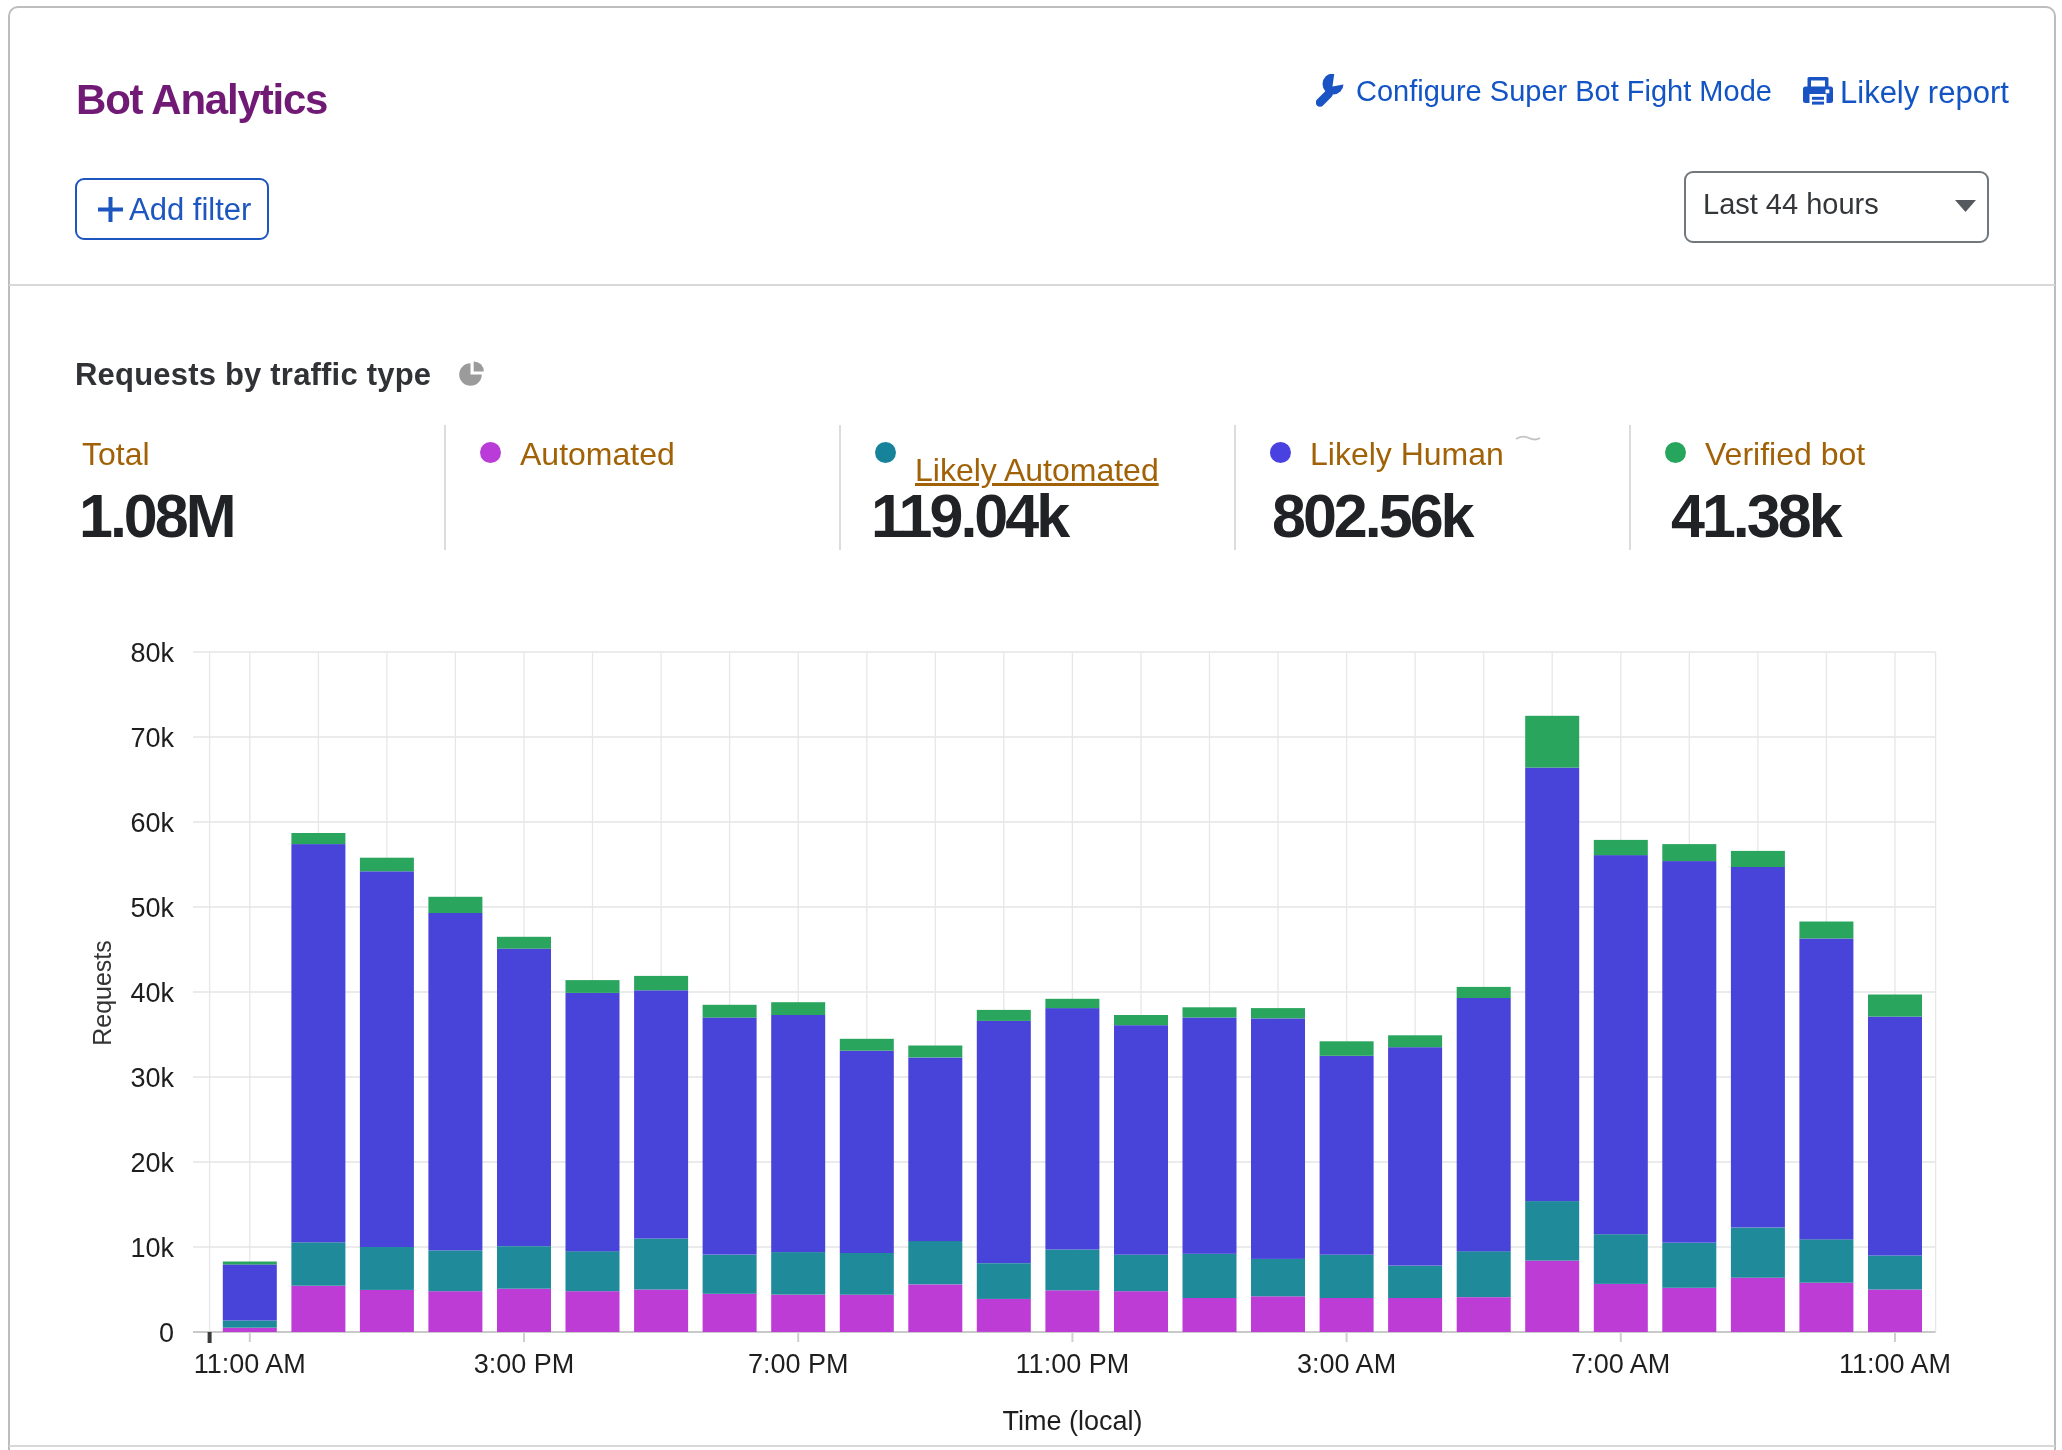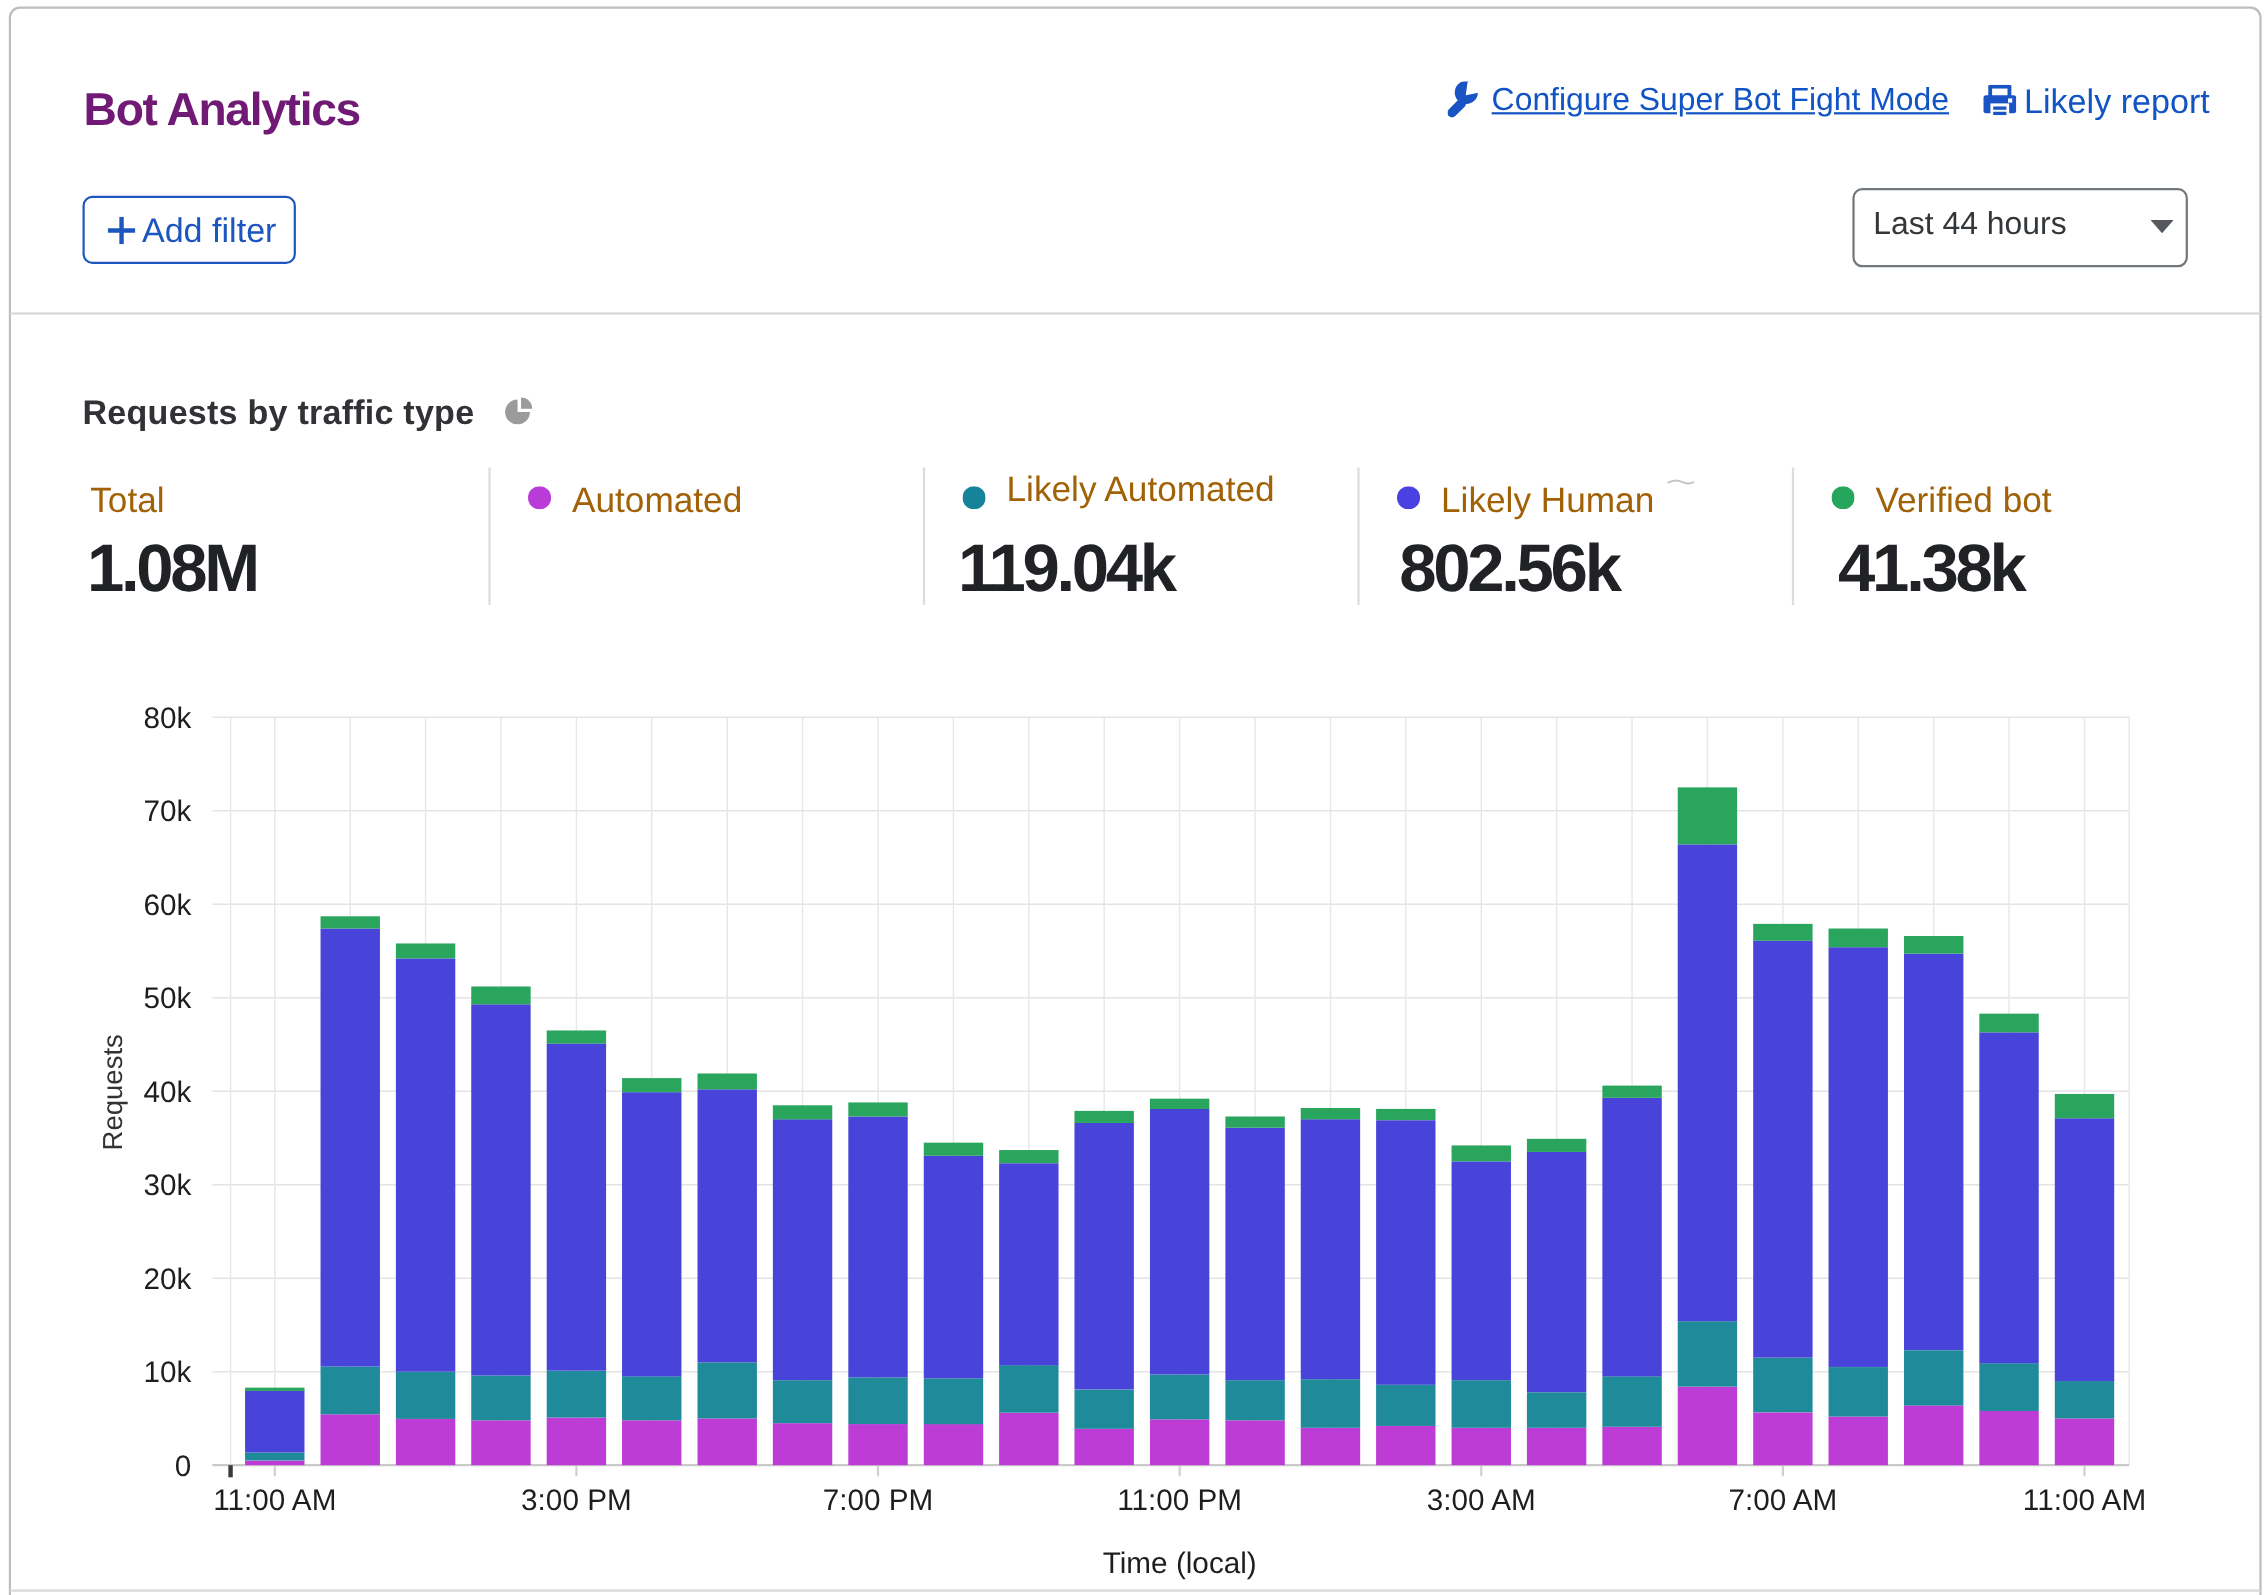--- a/index.html
+++ b/index.html
@@ -17,21 +17,21 @@
 <body>
 <div id="page">
   <div class="card"></div>
 
   <div class="abs title" style="left:76px; top:79px;">Bot Analytics</div>
   <svg class="abs" style="left:1316px; top:74px;" width="30" height="33" viewBox="0 0 30 33">
     <circle cx="17" cy="10" r="10.5" fill="#1a54c4"></circle>
     <line x1="4" y1="28.5" x2="12.5" y2="20" stroke="#1a54c4" stroke-width="8.5" stroke-linecap="round"></line>
     <path d="M16.5 12.5 L19.5 -9 L38 8.5 Z" fill="#ffffff"></path>
   </svg>
-  <div class="abs link" style="left:1356px; top:77px;text-decoration:underline;">Configure Super Bot Fight Mode</div>
+  <div class="abs link" style="left:1356px; top:77px;">Configure Super Bot Fight Mode</div>
   <svg class="abs" style="left:1803px; top:77px;" width="30" height="29" viewBox="0 0 30 29">
     <g fill="#1a54c4">
       <rect x="4.5" y="0" width="21" height="14" rx="1.5"></rect>
       <rect x="8" y="3.5" width="14" height="10.5" fill="#ffffff"></rect>
       <rect x="0" y="9.5" width="30" height="16.5" rx="2.5"></rect>
       <rect x="22.5" y="12.5" width="3.8" height="3.8" fill="#ffffff"></rect>
       <rect x="6.5" y="17" width="17" height="12" fill="#ffffff"></rect>
       <rect x="9" y="19.8" width="12" height="3"></rect>
       <rect x="9" y="24.6" width="12" height="3"></rect>
     </g>
@@ -65,21 +65,21 @@
   <div class="abs statval" style="left:79px; top:485.5px;">1.08M</div>
   <div class="vdiv" style="left:444px;"></div>
   <svg class="abs" style="left:480px; top:442px;" width="21" height="21">
       <circle cx="10.5" cy="10.5" r="10.5" fill="#b93cd9"></circle>
     </svg>
   <div class="abs statlabel" style="left:520px; top:438px;">Automated</div>
   <div class="vdiv" style="left:839px;"></div>
   <svg class="abs" style="left:875px; top:442px;" width="21" height="21">
       <circle cx="10.5" cy="10.5" r="10.5" fill="#17839b"></circle>
     </svg>
-  <div class="abs statlabel" style="left:915px; top:428px;">Likely Automated</div>
+  <div class="abs statlabel" style="left:915px; top:454px;text-decoration:underline;">Likely Automated</div>
   <div class="abs statval" style="left:871px; top:485.5px;">119.04k</div>
   <div class="vdiv" style="left:1234px;"></div>
   <svg class="abs" style="left:1270px; top:442px;" width="21" height="21">
       <circle cx="10.5" cy="10.5" r="10.5" fill="#4a42e0"></circle>
     </svg>
   <div class="abs statlabel" style="left:1310px; top:438px;">Likely Human</div>
   <div class="abs statval" style="left:1272px; top:485.5px;">802.56k</div>
   <div class="vdiv" style="left:1629px;"></div>
   <svg class="abs" style="left:1665px; top:442px;" width="21" height="21">
       <circle cx="10.5" cy="10.5" r="10.5" fill="#26a65c"></circle>

